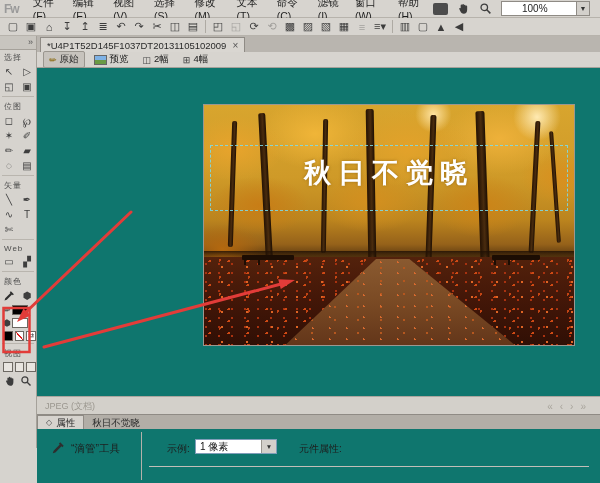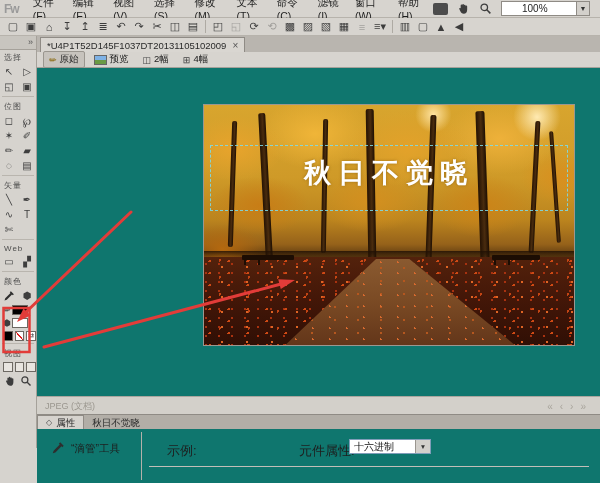--- a/index.html
+++ b/index.html
@@ -109,21 +109,21 @@
   
   .propstabs{position:absolute;left:37px;top:414px;width:563px;height:15px;background:#b2aea7;
              border-top:1px solid #8f8b85;display:flex;align-items:flex-end;font-size:9.5px;}
   .ptab{padding:1px 8px;height:12px;line-height:12px;color:#2a2a2a;}
   .ptab.active{background:#d6d3ce;border:1px solid #8f8b85;border-bottom:none;display:flex;gap:4px;align-items:center;}
   .pexp{font-size:8px;color:#555;}
   .propsbody{position:absolute;left:37px;top:429px;width:563px;height:54px;background:#0f766e;}
   .pv-div{position:absolute;left:104px;top:3px;width:1px;height:48px;background:#b5b1aa;}
   .p-toolicon{position:absolute;left:14px;top:12px;}
   .p-toolname{position:absolute;left:34px;top:13px;font-size:10.5px;color:#1e1e1e;}
-  .p-label{position:absolute;top:13px;font-size:13px;color:#1e1e1e;}
+  .p-label{position:absolute;top:13px;font-size:10px;color:#1e1e1e;}
   .winselect{position:absolute;top:10px;height:15px;background:#fff;border:1px solid #7f9db9;
              display:flex;align-items:center;box-sizing:border-box;}
   .winselect .sv{flex:1;font-size:10px;padding:0 4px;color:#111;}
   .winselect .sa{width:14px;height:13px;background:#d3d0cb;border-left:1px solid #9a968f;font-size:6.5px;
                  display:flex;align-items:center;justify-content:center;color:#333;}
   .p-hr{position:absolute;left:112px;top:37px;width:440px;height:1px;background:#c2beb8;}
   
   .overlay{position:absolute;left:0;top:0;width:600px;height:483px;pointer-events:none;z-index:60;}
   .icon-svg{display:block;}
 </style>
@@ -339,26 +339,26 @@
 <div class="propsbody">
   <span class="p-toolicon">
     <svg class="icon-svg" width="14" height="14" viewBox="0 0 16 16">
         <path d="M10.5 1.5 L14.5 5.5 L13 7 L12 6 L5 13 L2 14 L3 11 L10 4 L9 3 Z" fill="#2e2e2e"></path>
       </svg>
   </span>
   <span class="p-toolname">“滴管”工具</span>
   <span class="pv-div"></span>
 
   <span class="p-label" style="left:130px;">示例:</span>
+  <span class="winselect" style="left:158px;width:82px;">
+    <span class="sv">1 像素</span>
+    <span class="sa">▼</span>
+  </span>
 
   <span class="p-label" style="left:262px;">元件属性:</span>
-  <span class="winselect" style="left:312px;width:82px;">
-    <span class="sv">十六进制</span>
-    <span class="sa">▼</span>
-  </span>
 
   <span class="p-hr"></span>
 </div>
 
 <svg class="overlay" width="600" height="483" viewBox="0 0 600 483">
   <rect x="3.5" y="308" width="26" height="44" fill="none" stroke="#e23c39" stroke-width="2.5"></rect>
   <line x1="131" y1="212" x2="25" y2="313" stroke="#e23c39" stroke-width="3" stroke-linecap="round"></line>
   <polygon points="17,322 23.5,308.4 30.5,315.6" fill="#e23c39"></polygon>
   <line x1="44" y1="347" x2="281" y2="284" stroke="#e23c39" stroke-width="3" stroke-linecap="round"></line>
   <polygon points="295,280 280.8,288.9 278.2,279.3" fill="#e23c39"></polygon>

